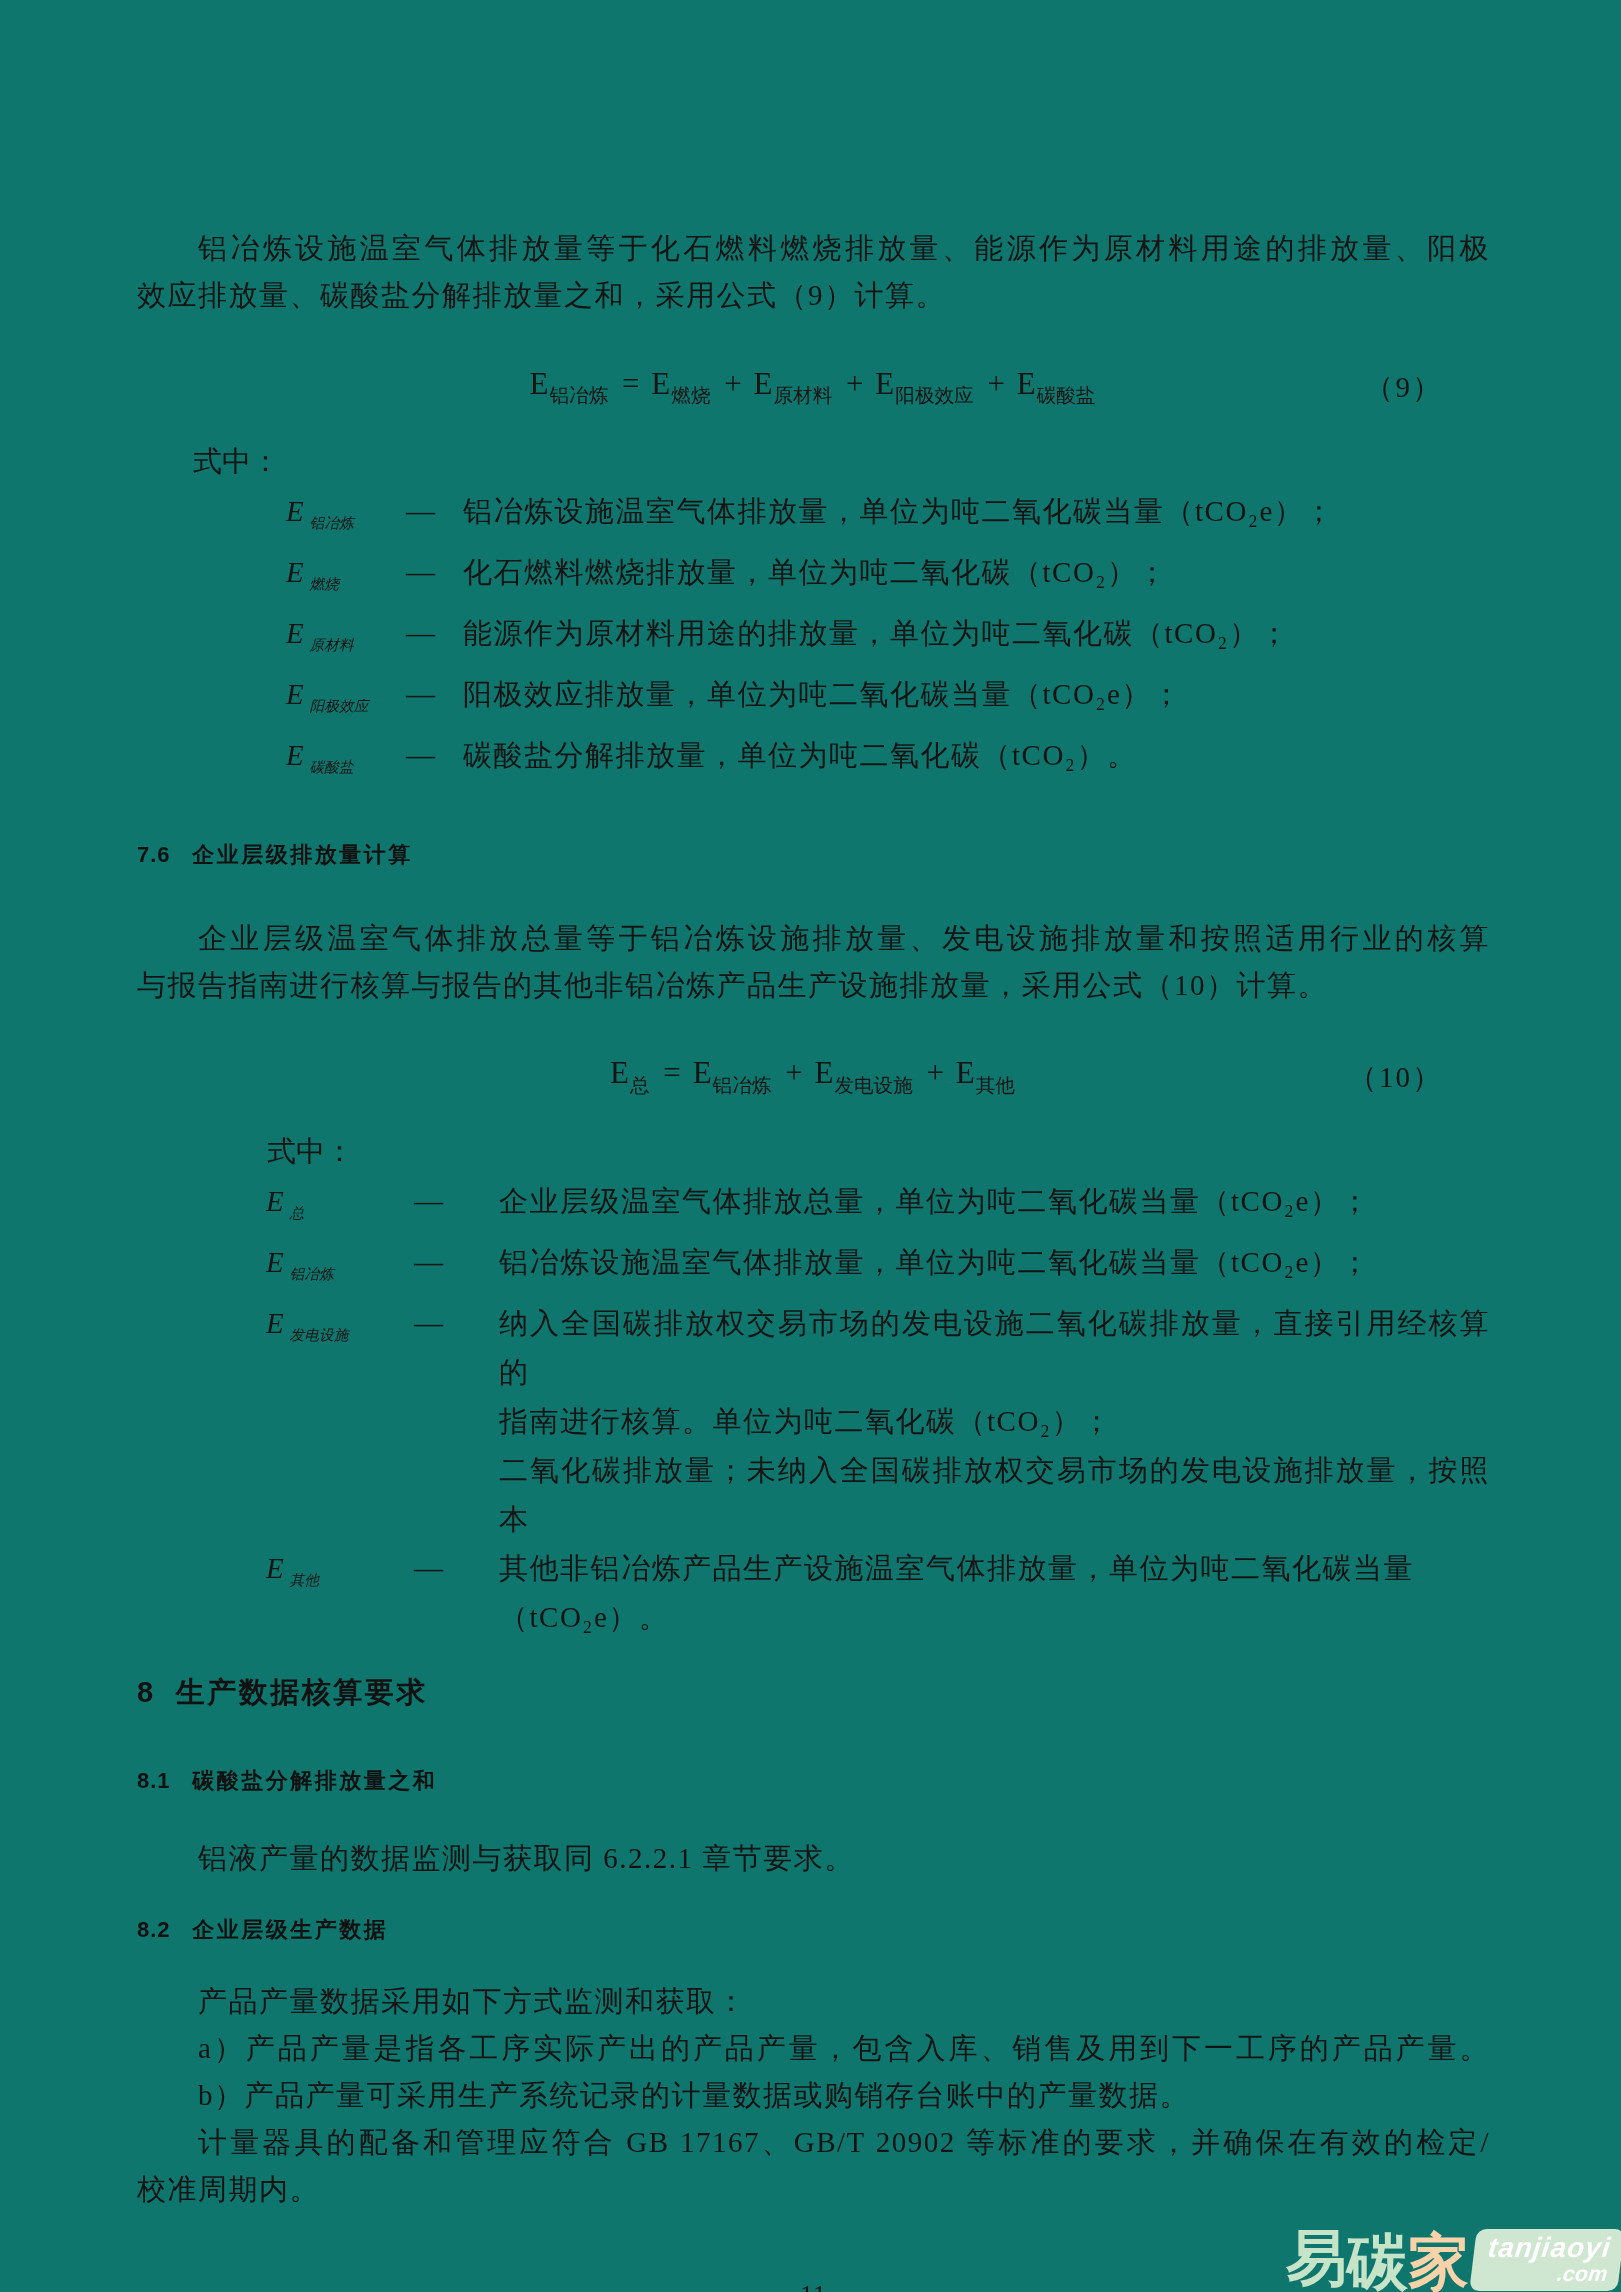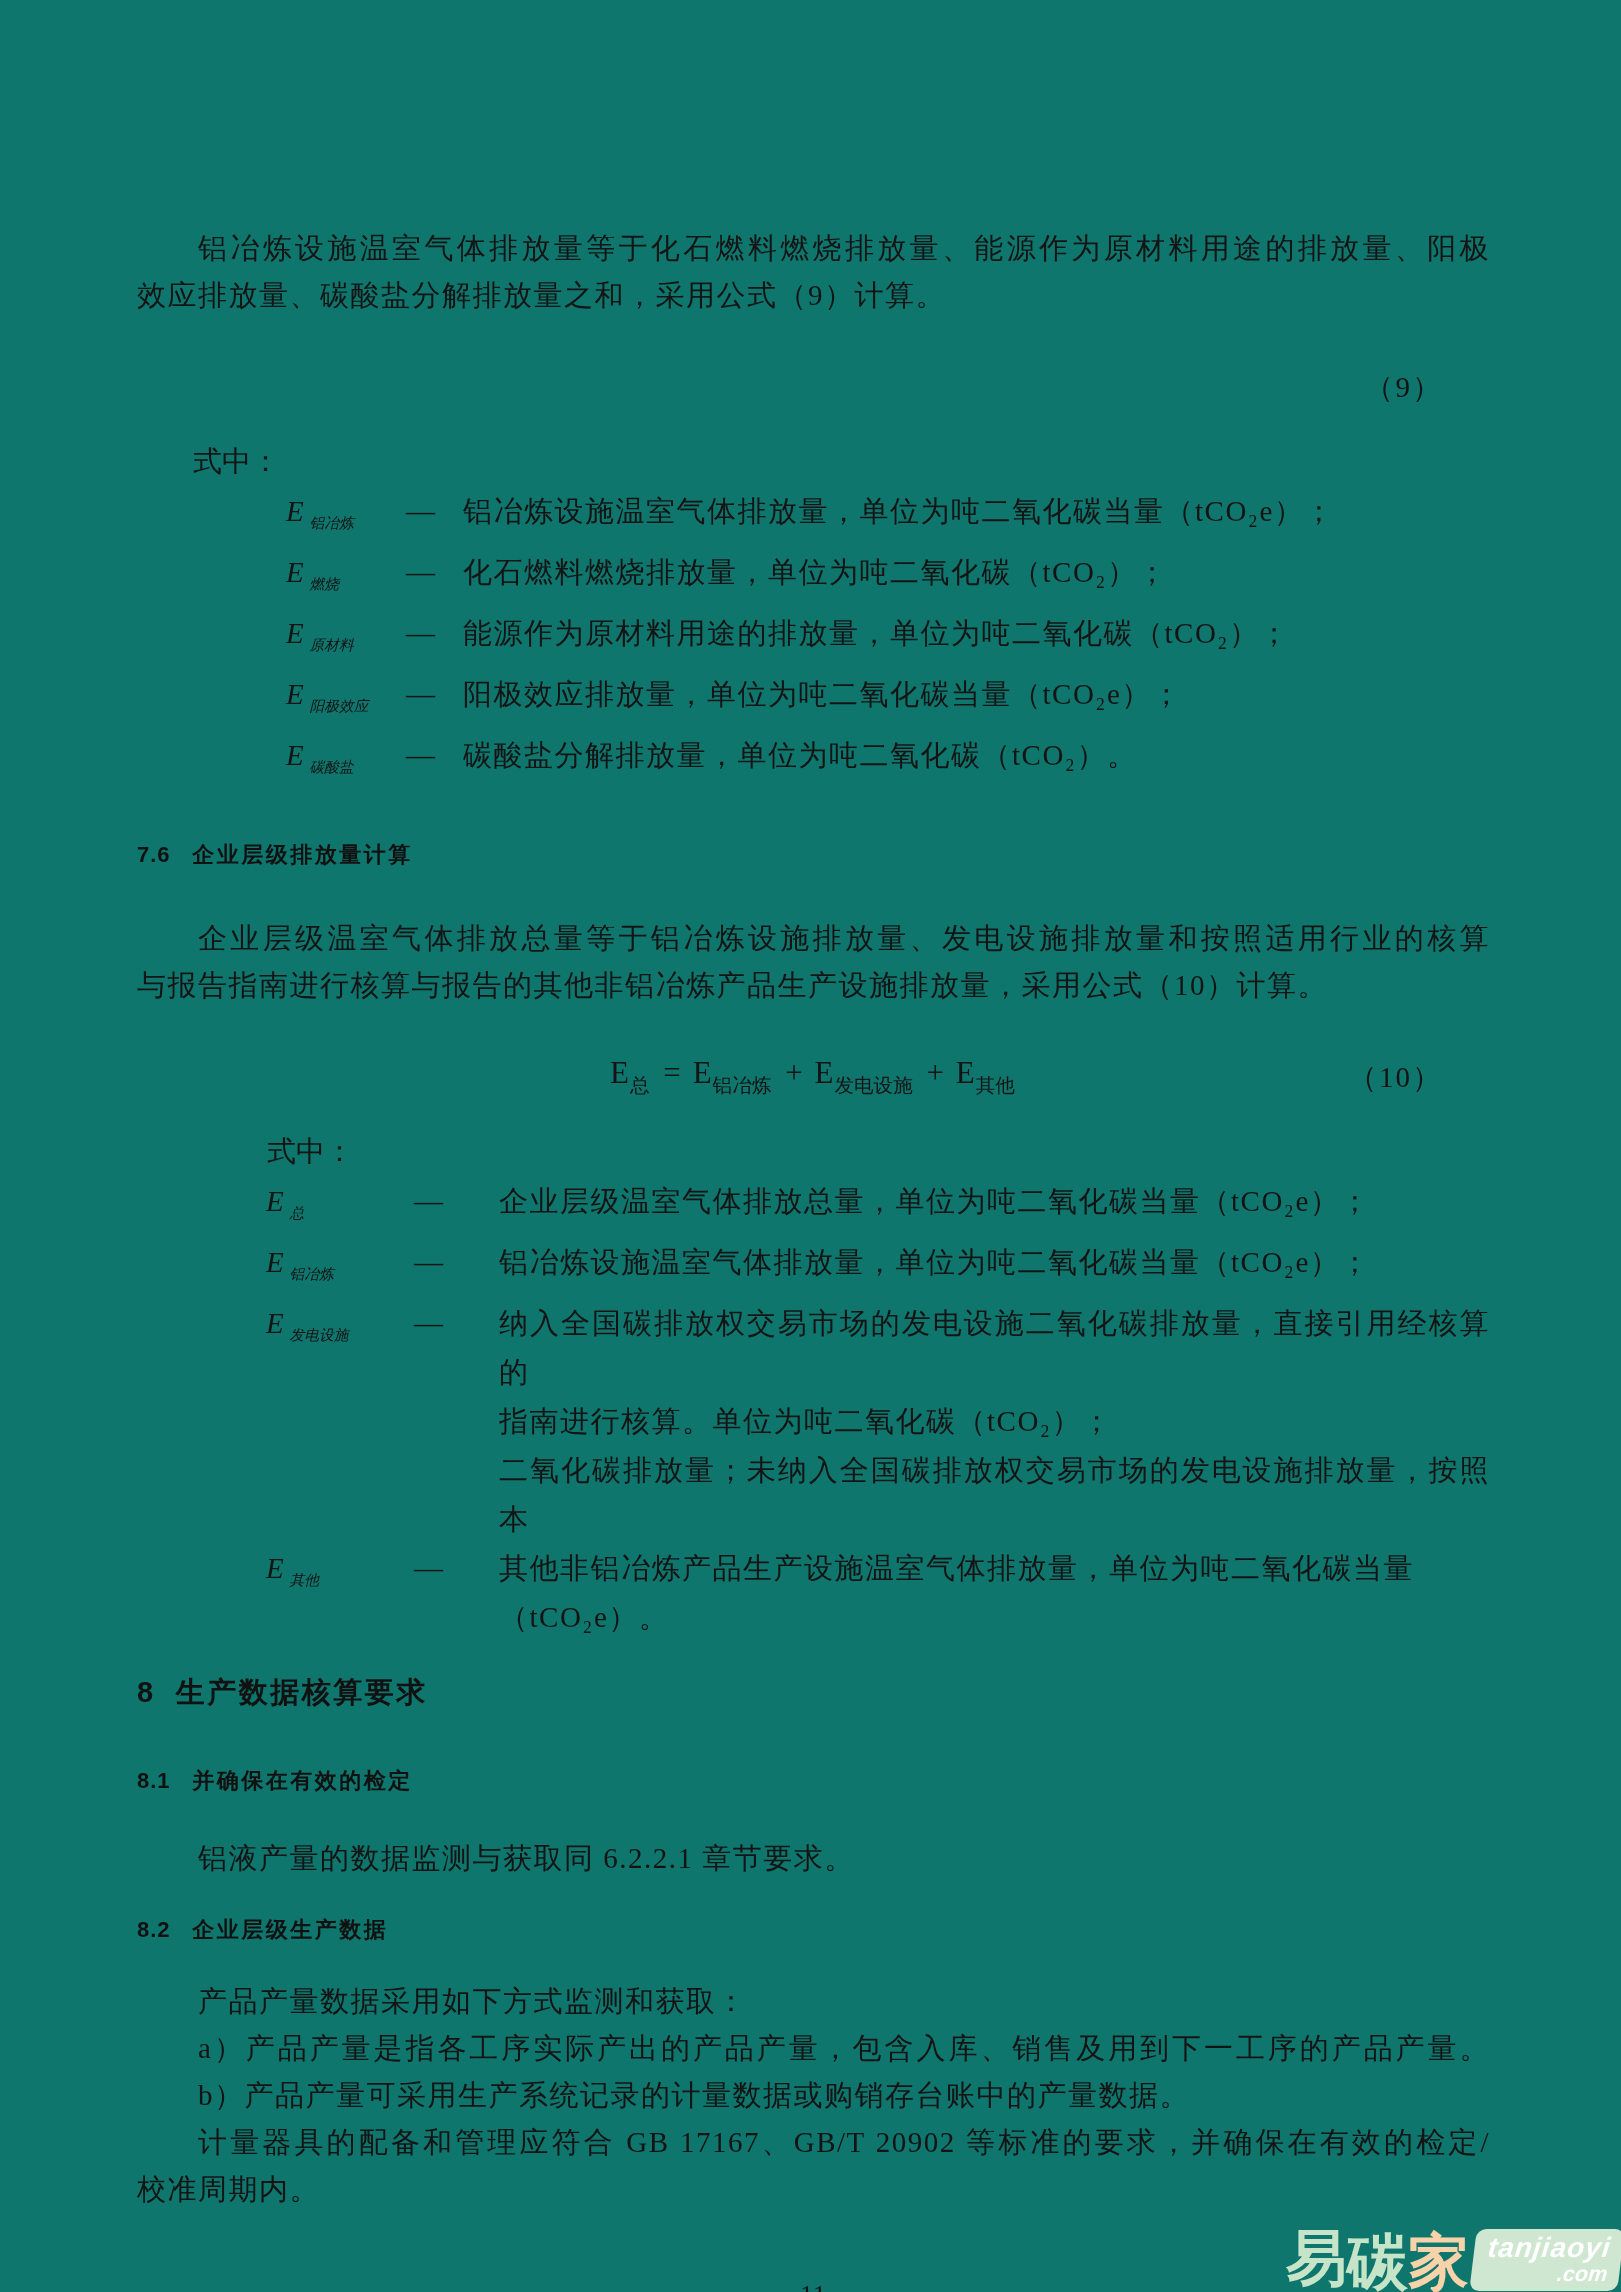--- a/index.html
+++ b/index.html
@@ -94,20 +94,21 @@
 
 <div class="page">
   <div class="content">
 
     <div class="para p-intro">
       <div class="line fill indent">铝冶炼设施温室气体排放量等于化石燃料燃烧排放量、能源作为原材料用途的排放量、阳极</div>
       <div class="line">效应排放量、碳酸盐分解排放量之和，采用公式（9）计算。</div>
     </div>
 
     <div class="formula-row">
+      <span class="formula"><span class="fe">E</span><sub class="fsub">铝冶炼</sub><span class="op">=</span><span class="fe">E</span><sub class="fsub">燃烧</sub><span class="op">+</span><span class="fe">E</span><sub class="fsub">原材料</sub><span class="op">+</span><span class="fe">E</span><sub class="fsub">阳极效应</sub><span class="op">+</span><span class="fe">E</span><sub class="fsub">碳酸盐</sub></span>
       <span class="fnum">（9）</span>
     </div>
 
     <div class="where where-1">式中：</div>
 
     <div class="dlist d1">
       <div class="drow">
         <span class="dsym"><span>E</span><sub>铝冶炼</sub></span>
         <span class="ddash">—</span>
         <div class="dtext">铝冶炼设施温室气体排放量，单位为吨二氧化碳当量（tCO₂e）；</div>
@@ -182,21 +183,21 @@
           <div class="line">（tCO₂e）。</div>
         </div>
       </div>
     </div>
 
     <div class="heading h-8">
       <span class="hnum">8</span><span>生产数据核算要求</span>
     </div>
 
     <div class="heading h-81">
-      <span class="hnum">8.1</span><span>并确保在有效的检定</span>
+      <span class="hnum">8.1</span><span>碳酸盐分解排放量之和</span>
     </div>
 
     <div class="para p-81">
       <div class="line indent">铝液产量的数据监测与获取同 6.2.2.1 章节要求。</div>
     </div>
 
     <div class="heading h-82">
       <span class="hnum">8.2</span><span>企业层级生产数据</span>
     </div>
 

